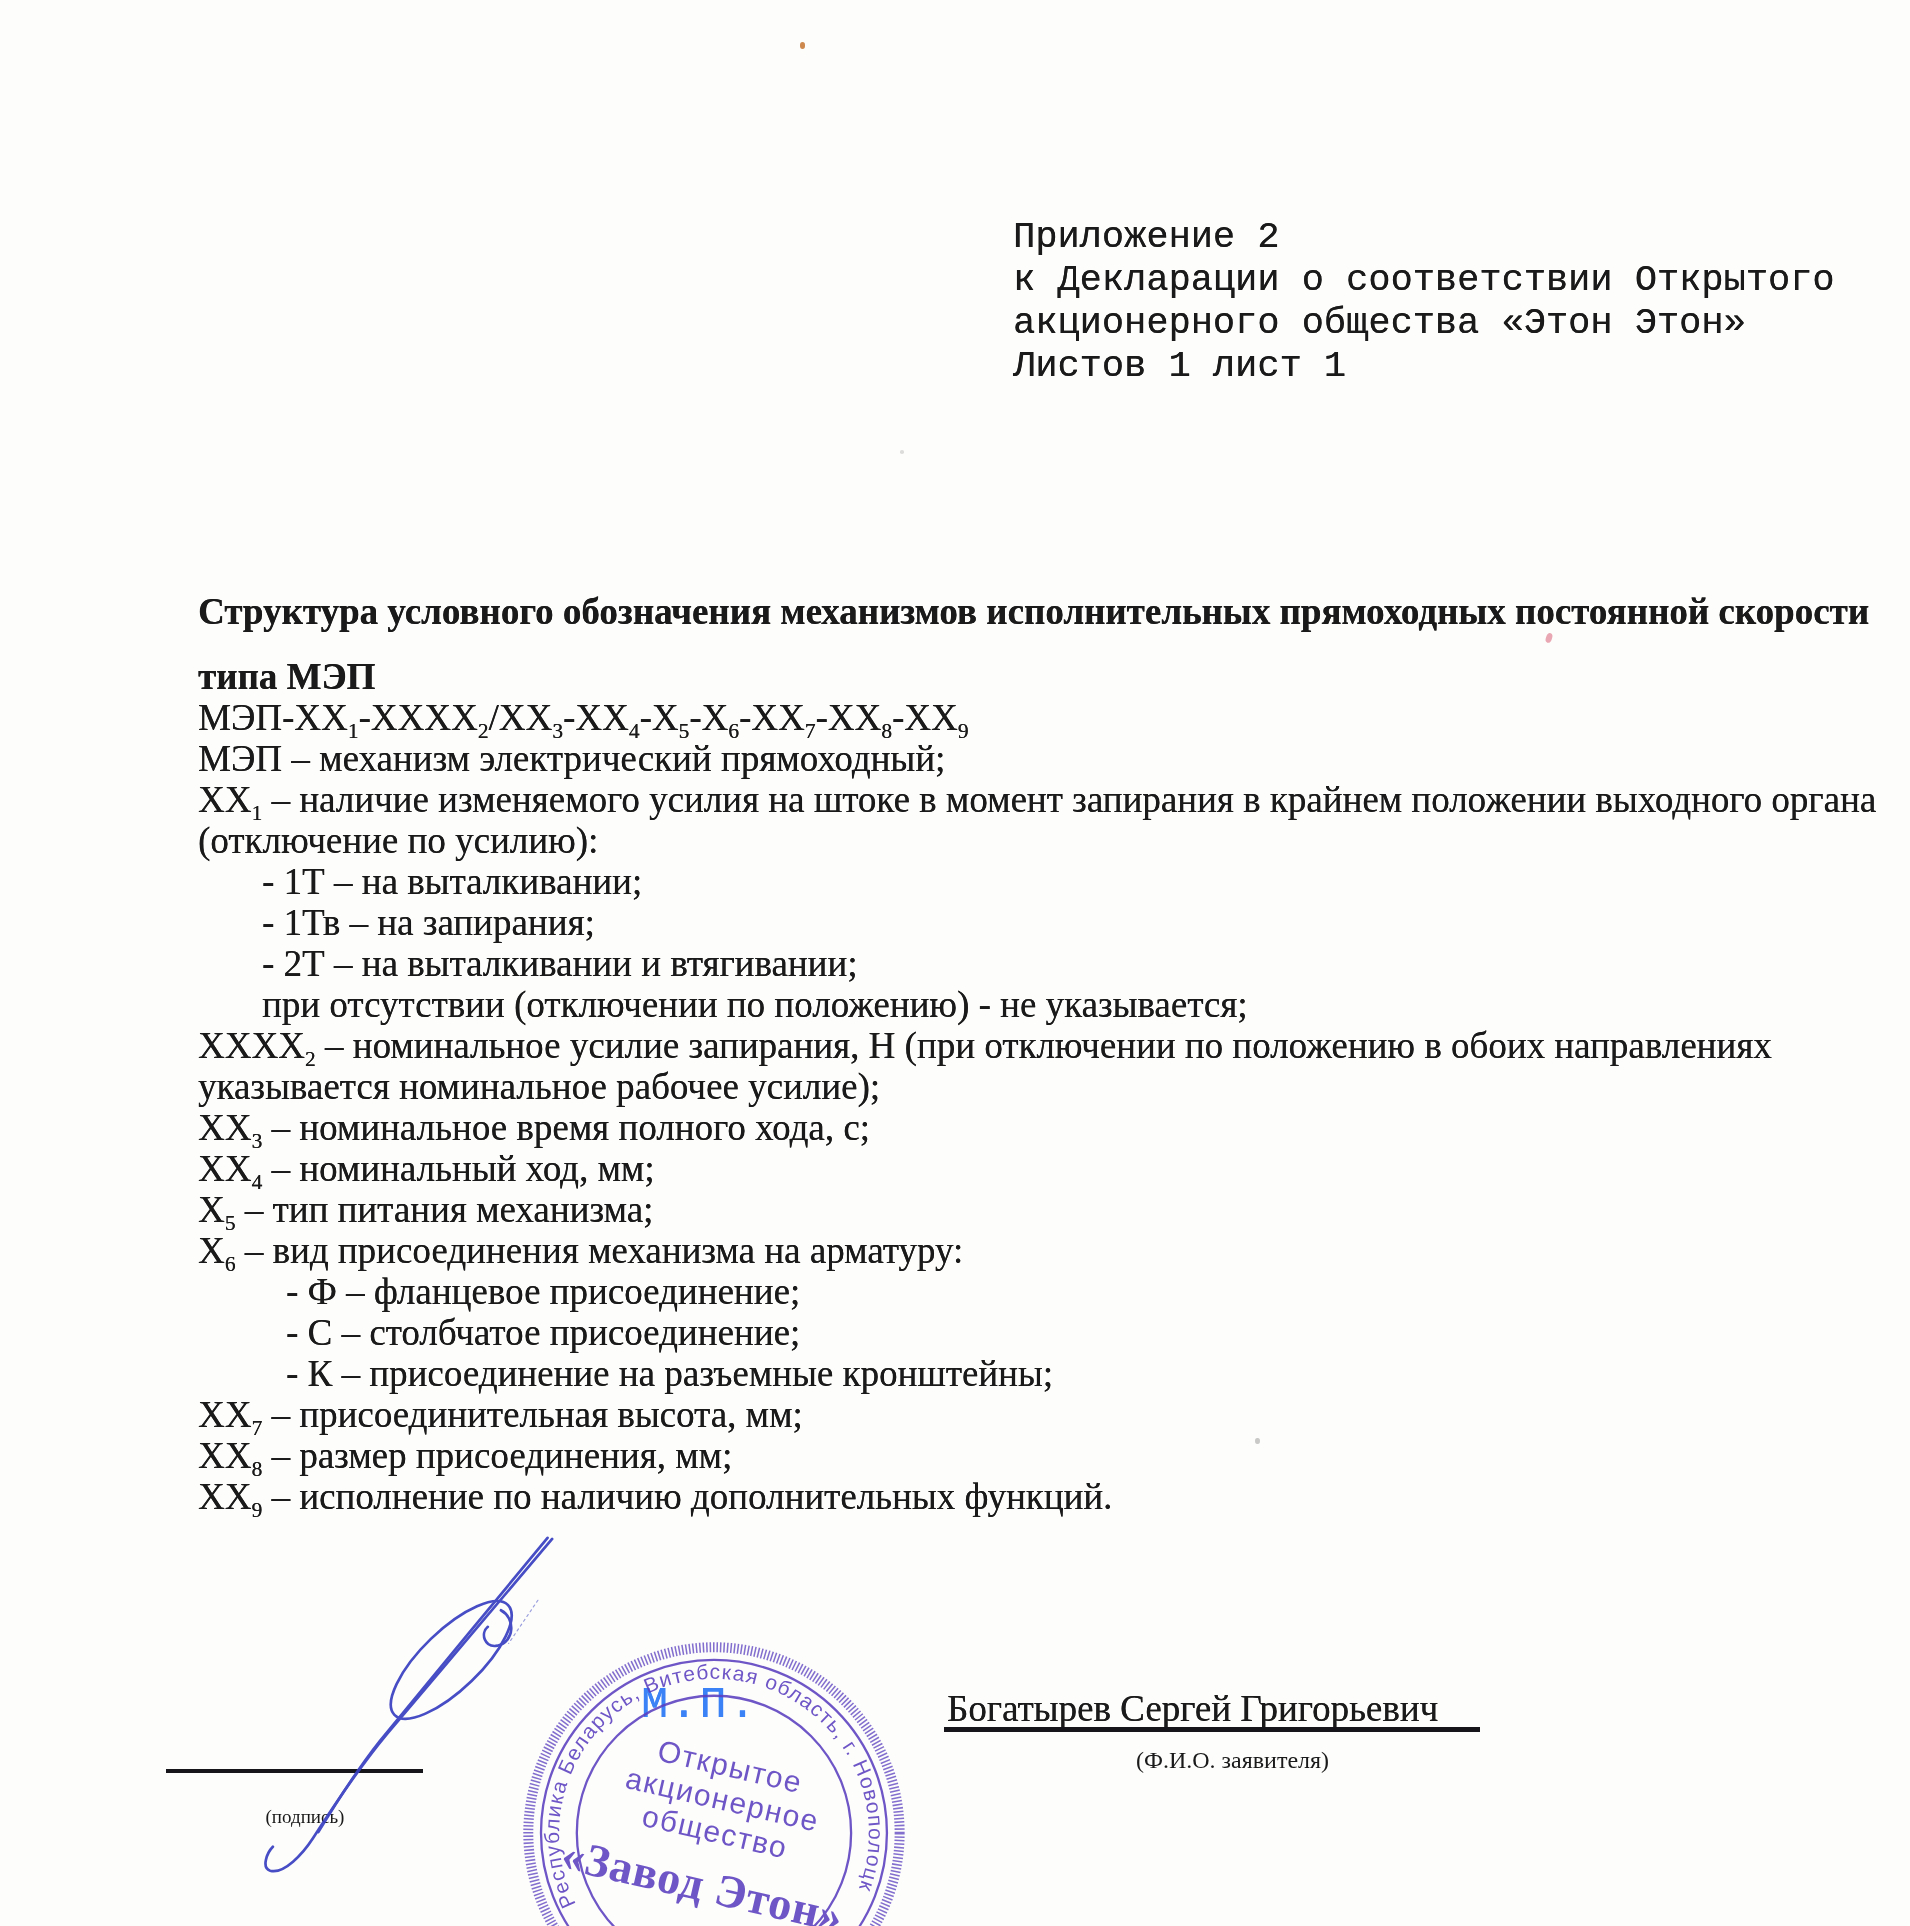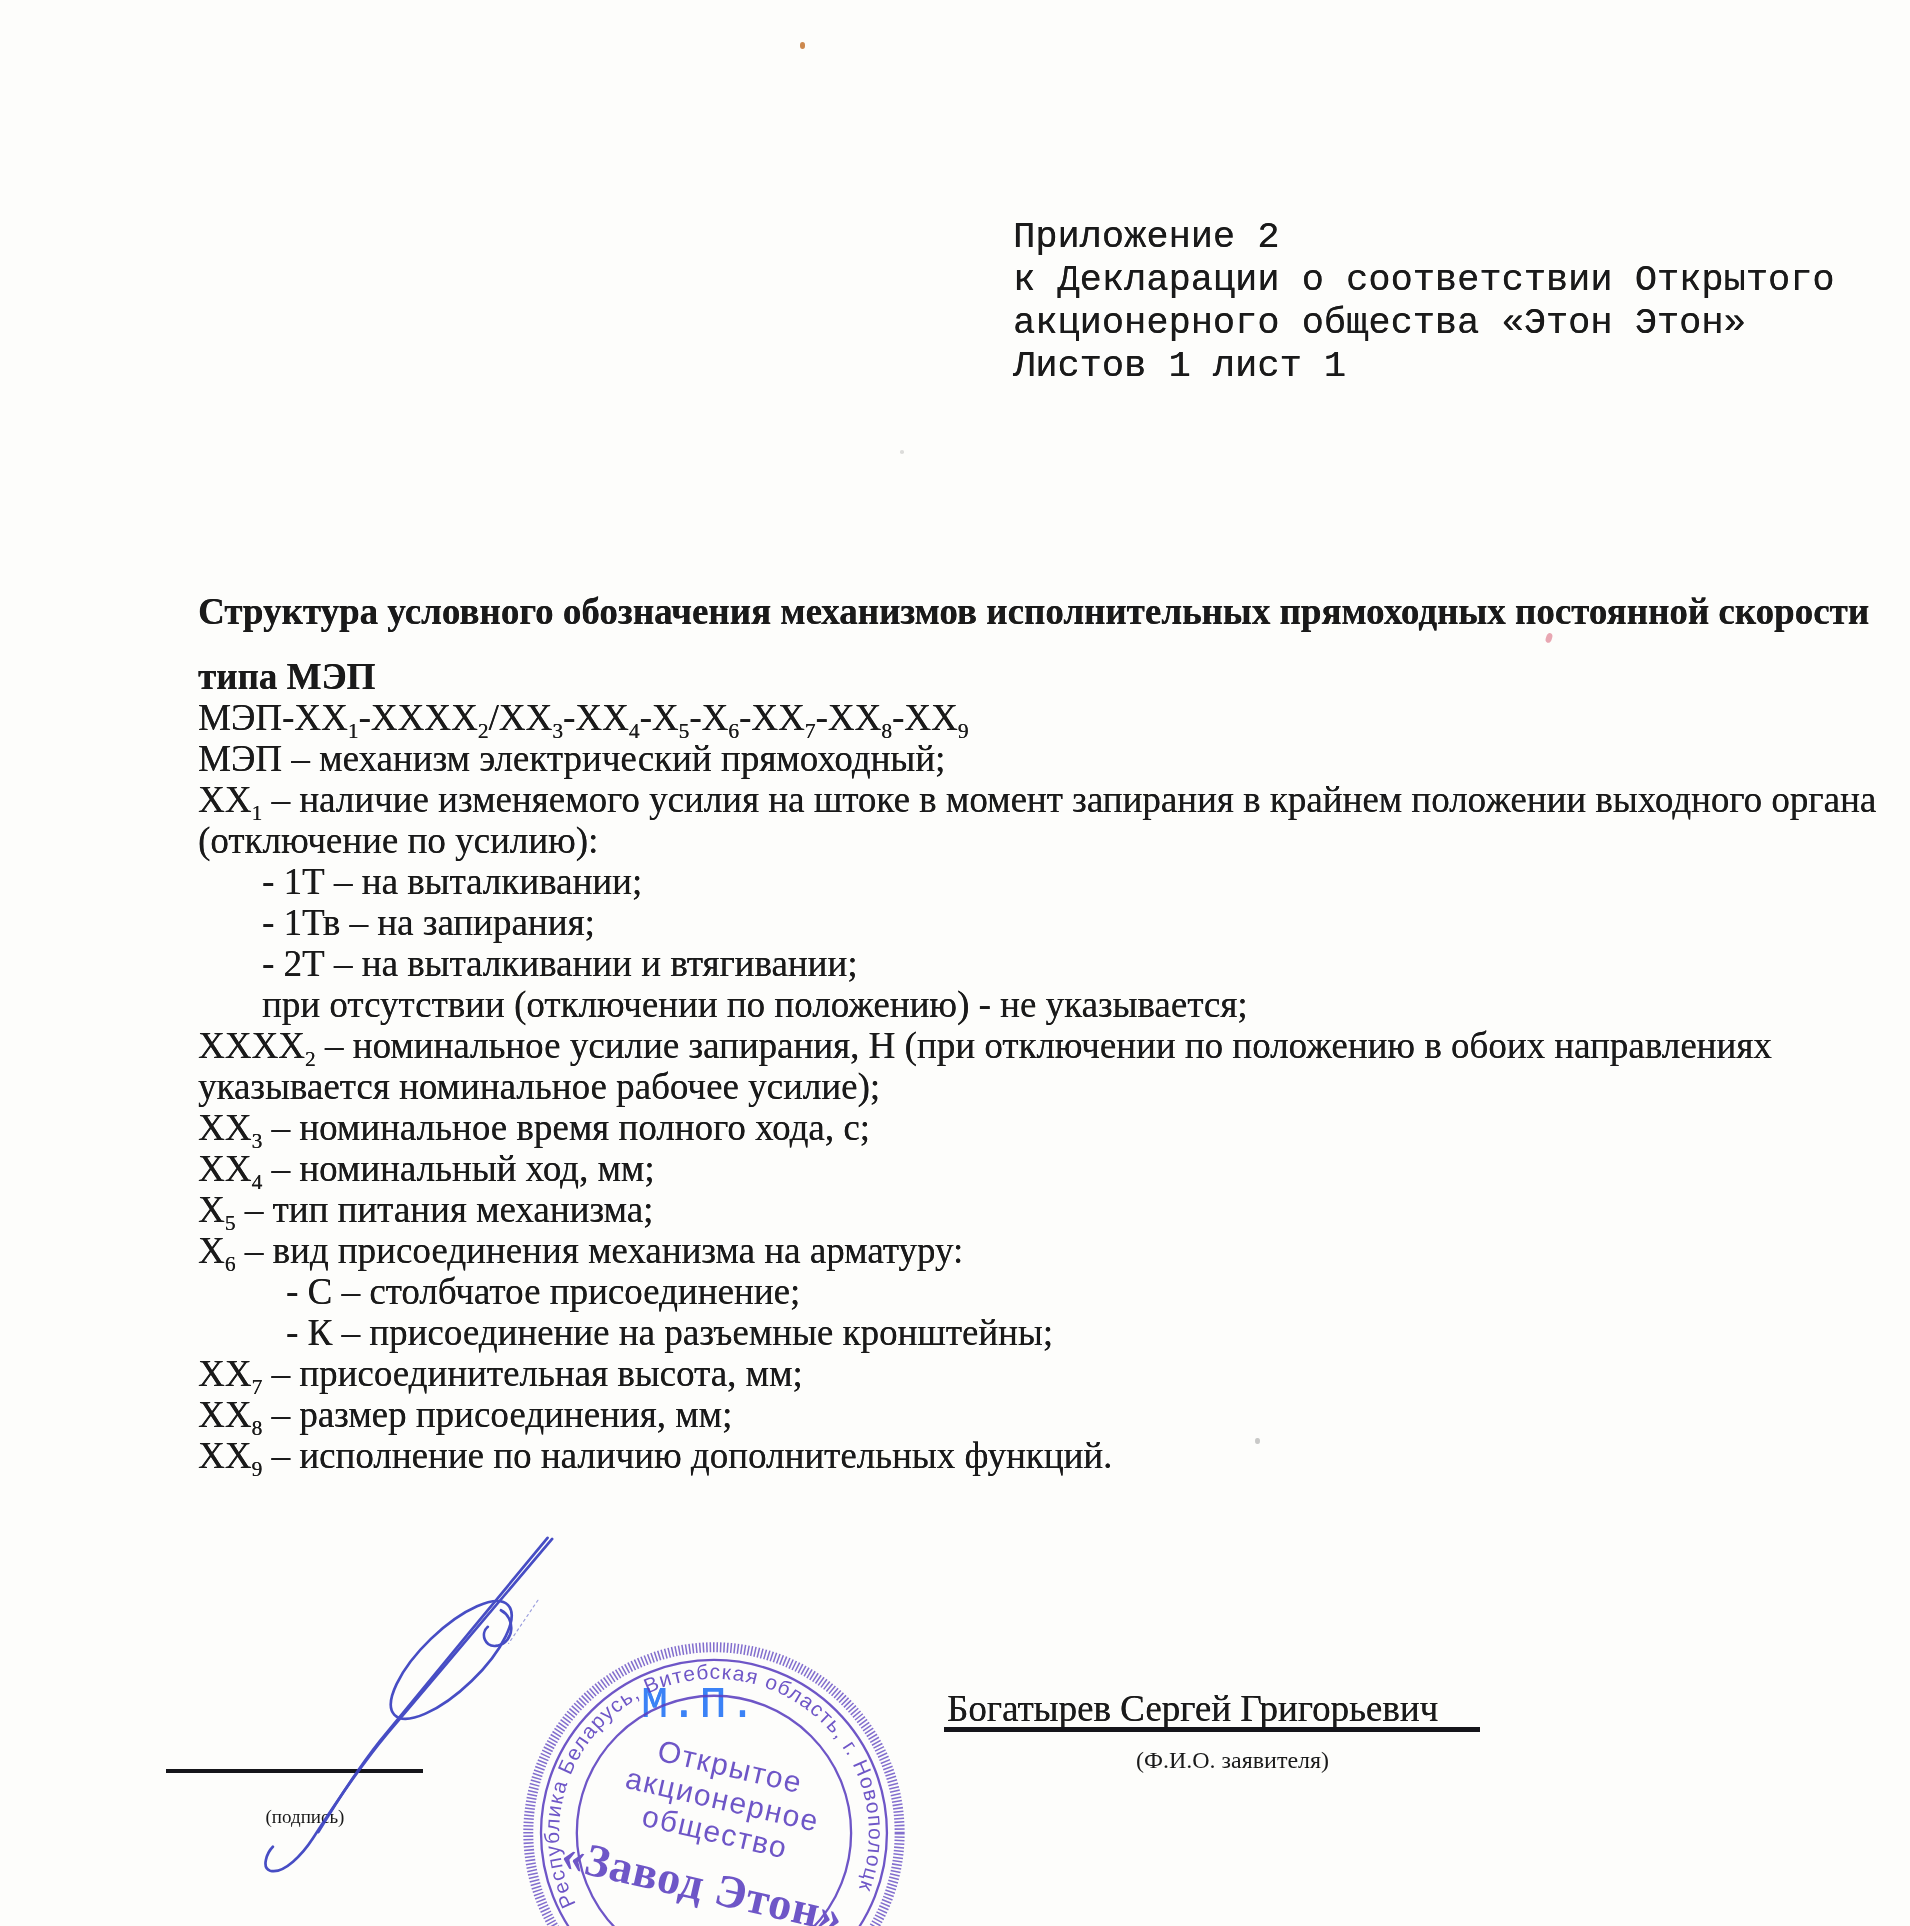--- a/index.html
+++ b/index.html
@@ -52,20 +52,21 @@
   <div class="bline ind1"><span></span><sub></sub><span>- 1Т – на выталкивании;</span></div>
   <div class="bline ind1"><span></span><sub></sub><span>- 1Тв – на запирания;</span></div>
   <div class="bline ind1"><span></span><sub></sub><span>- 2Т – на выталкивании и втягивании;</span></div>
   <div class="bline ind1"><span></span><sub></sub><span>при отсутствии (отключении по положению) - не указывается;</span></div>
   <div class="bline"><span>ХХХХ</span><sub>2</sub><span> – номинальное усилие запирания, Н (при отключении по положению в обоих направлениях</span></div>
   <div class="bline"><span></span><sub></sub><span>указывается номинальное рабочее усилие);</span></div>
   <div class="bline"><span>ХХ</span><sub>3</sub><span> – номинальное время полного хода, с;</span></div>
   <div class="bline"><span>ХХ</span><sub>4</sub><span> – номинальный ход, мм;</span></div>
   <div class="bline"><span>Х</span><sub>5</sub><span> – тип питания механизма;</span></div>
   <div class="bline"><span>Х</span><sub>6</sub><span> – вид присоединения механизма на арматуру:</span></div>
+  <div class="bline ind2"><span></span><sub></sub><span>- Ф – фланцевое присоединение;</span></div>
   <div class="bline ind2"><span></span><sub></sub><span>- С – столбчатое присоединение;</span></div>
   <div class="bline ind2"><span></span><sub></sub><span>- К – присоединение на разъемные кронштейны;</span></div>
   <div class="bline"><span>ХХ</span><sub>7</sub><span> – присоединительная высота, мм;</span></div>
   <div class="bline"><span>ХХ</span><sub>8</sub><span> – размер присоединения, мм;</span></div>
   <div class="bline"><span>ХХ</span><sub>9</sub><span> – исполнение по наличию дополнительных функций.</span></div>
 </div>
 
 <div class="abs sigline"></div>
 <div class="abs sigcap">(подпись)</div>
 <div class="abs mp">М.П.</div>

